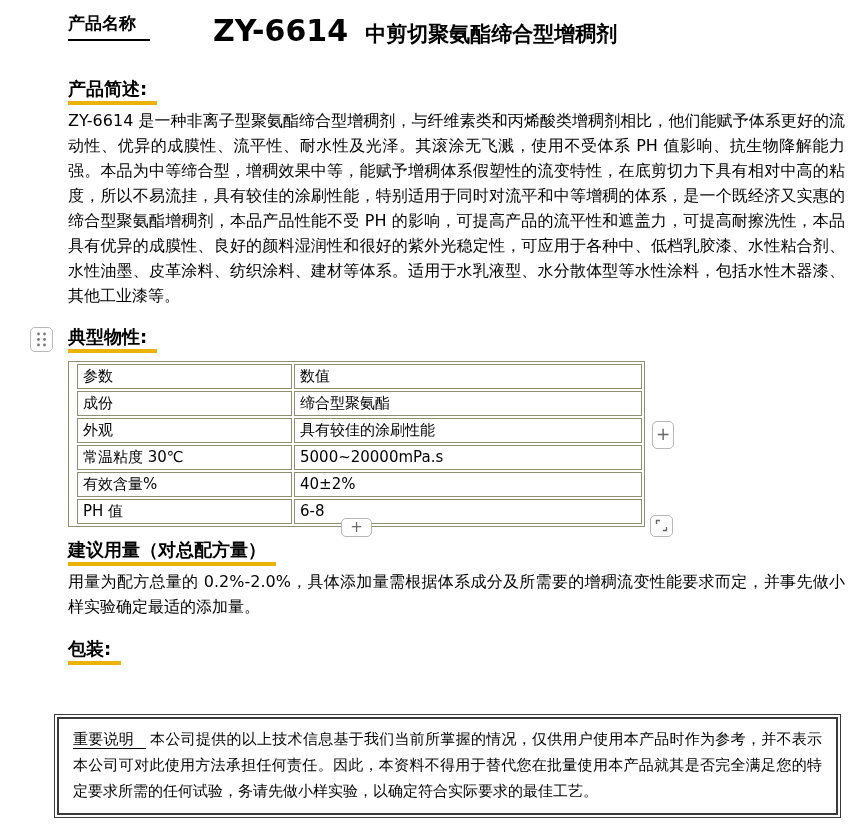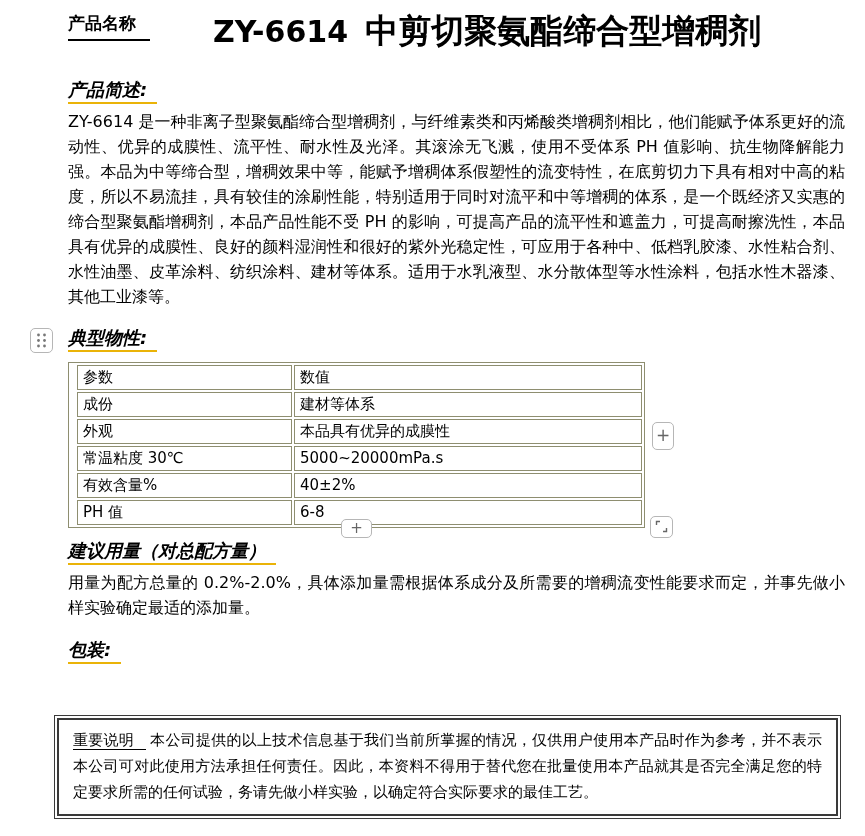--- a/index.html
+++ b/index.html
@@ -34,35 +34,34 @@
     margin: 0;
     line-height: 1.05;
     white-space: nowrap;
   }
   .title-en {
     font-size: 30px;
     font-weight: 800;
     letter-spacing: 0px;
   }
   .title-cn {
-    font-size: 33px;
+    font-size: 21px;
     font-weight: bold;
     margin-left: 6px;
   }
   
   h2.sec-heading {
     margin: 0;
     font-size: 18px;
     font-weight: bold;
     line-height: 1.25;
   }
   .hu {
-    border-bottom: 2px solid #eab308;
+    border-bottom: 4px solid #eab308;
     padding: 0 10px 2px 0;
-    font-style: italic;
   }
   
   p.body-text {
     margin: 8px 0 0 0;
     font-size: 16px;
     line-height: 25px;
     text-align: justify;
   }
   .sec-brief      { margin-top: 30px; }
   .sec-props      { margin-top: 18px; }
@@ -181,25 +180,25 @@
 
     <div class="table-zone">
       <table class="props-table">
         <tbody>
           <tr>
             <td class="c0">参数</td>
             <td>数值</td>
           </tr>
           <tr>
             <td class="c0">成份</td>
-            <td>建材等体系</td>
+            <td>缔合型聚氨酯</td>
           </tr>
           <tr>
             <td class="c0">外观</td>
-            <td>本品具有优异的成膜性</td>
+            <td>具有较佳的涂刷性能</td>
           </tr>
           <tr>
             <td class="c0">常温粘度 30℃</td>
             <td>5000~20000mPa.s</td>
           </tr>
           <tr>
             <td class="c0">有效含量%</td>
             <td>40±2%</td>
           </tr>
           <tr>

